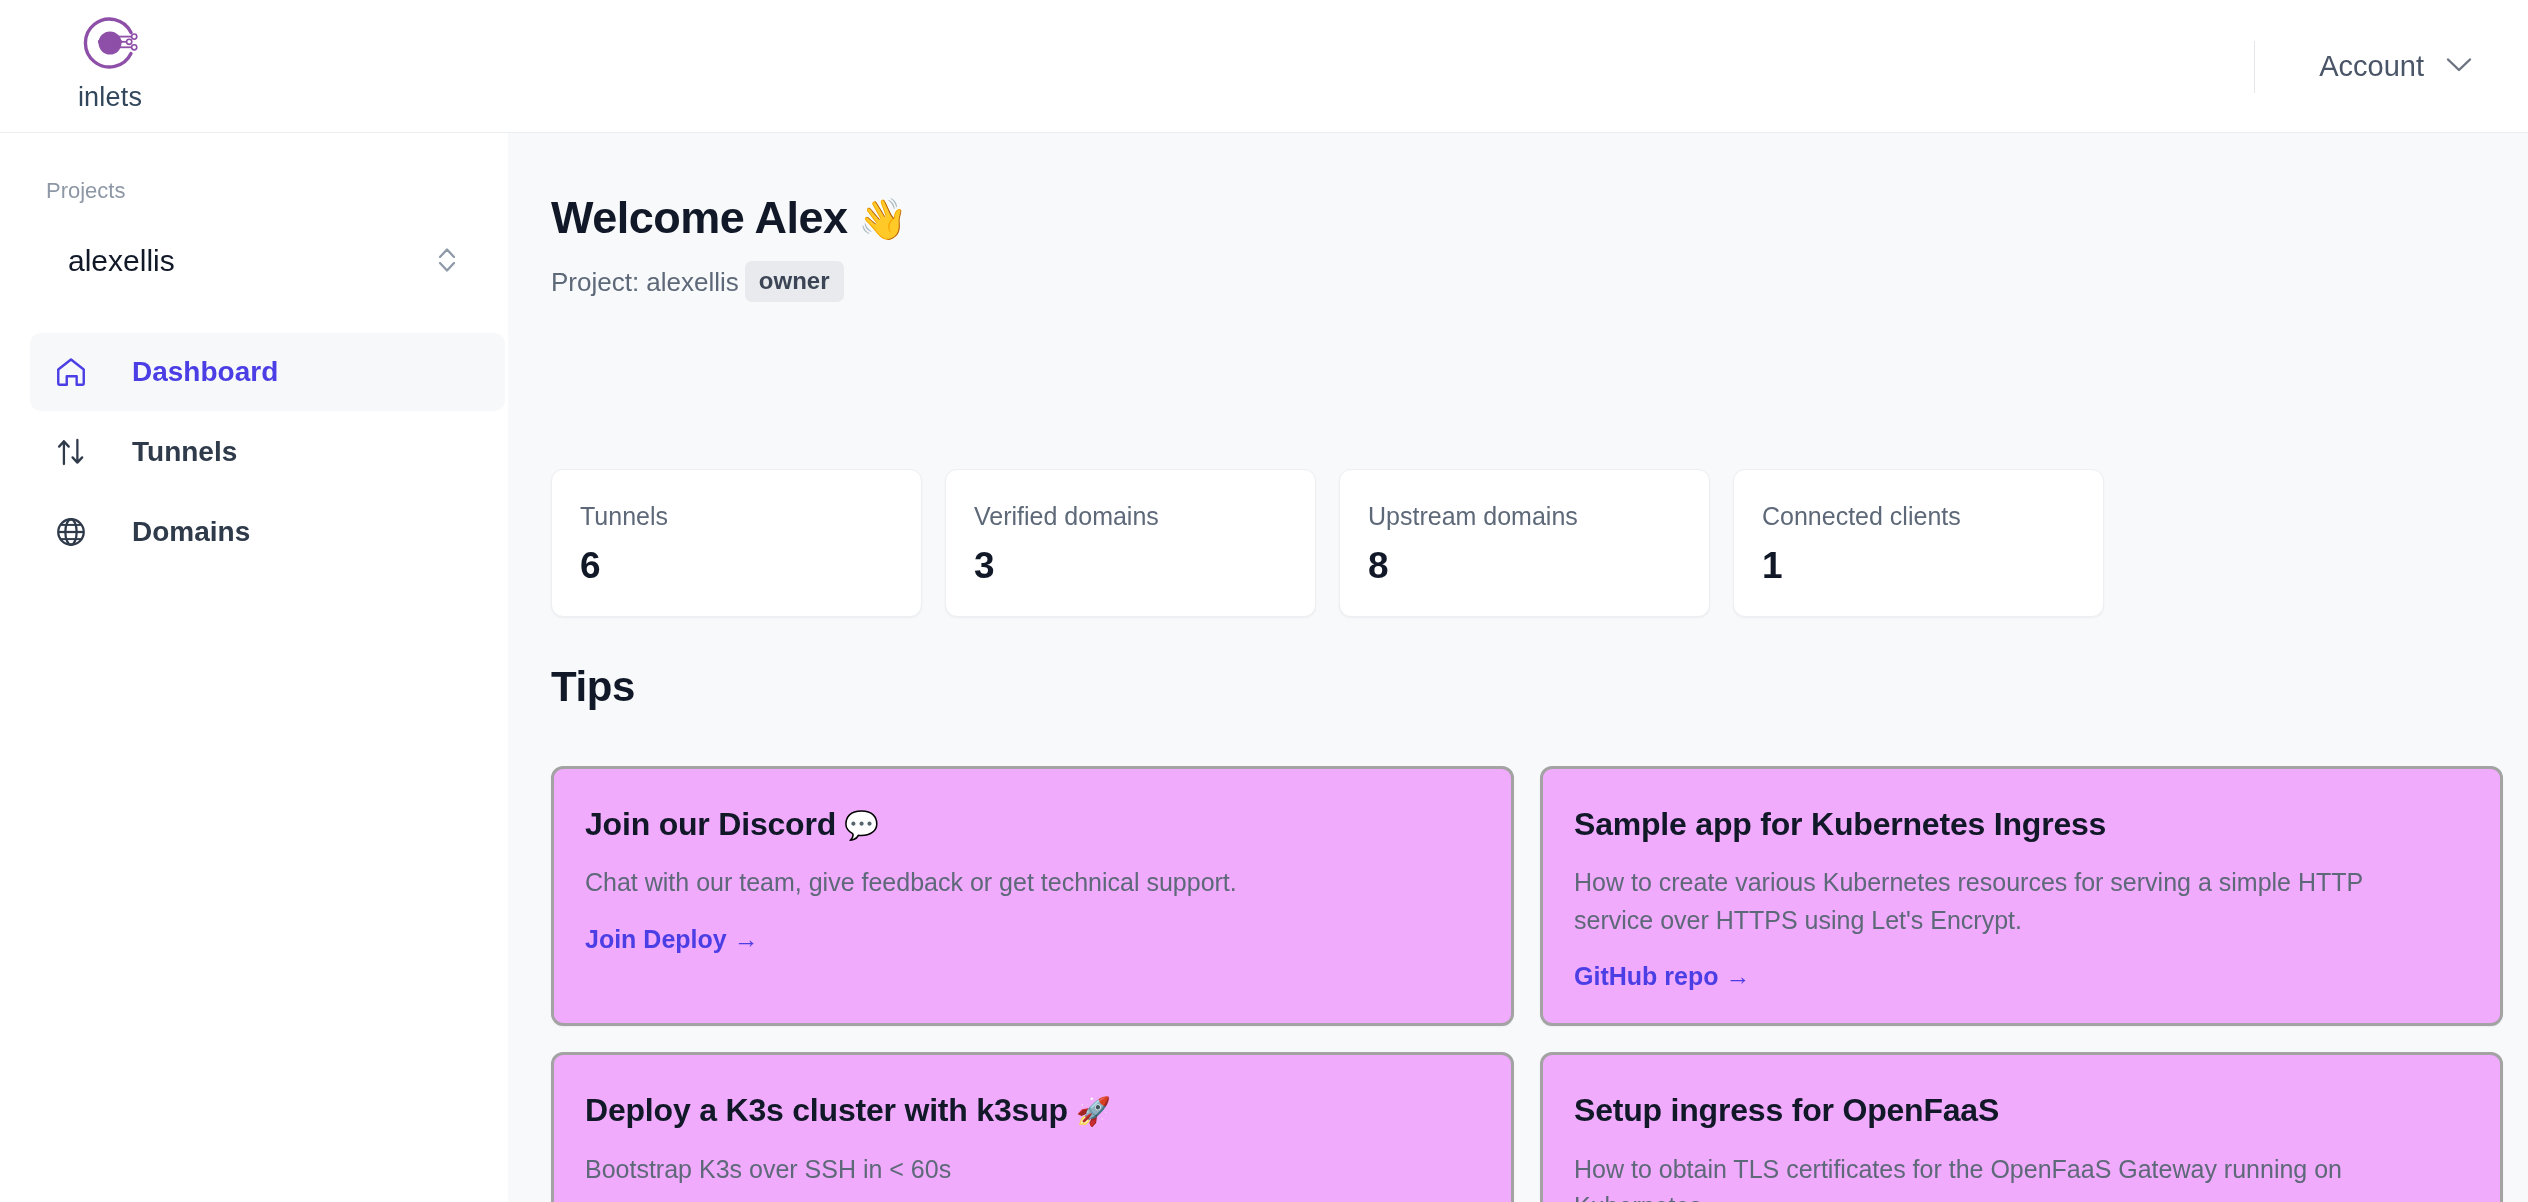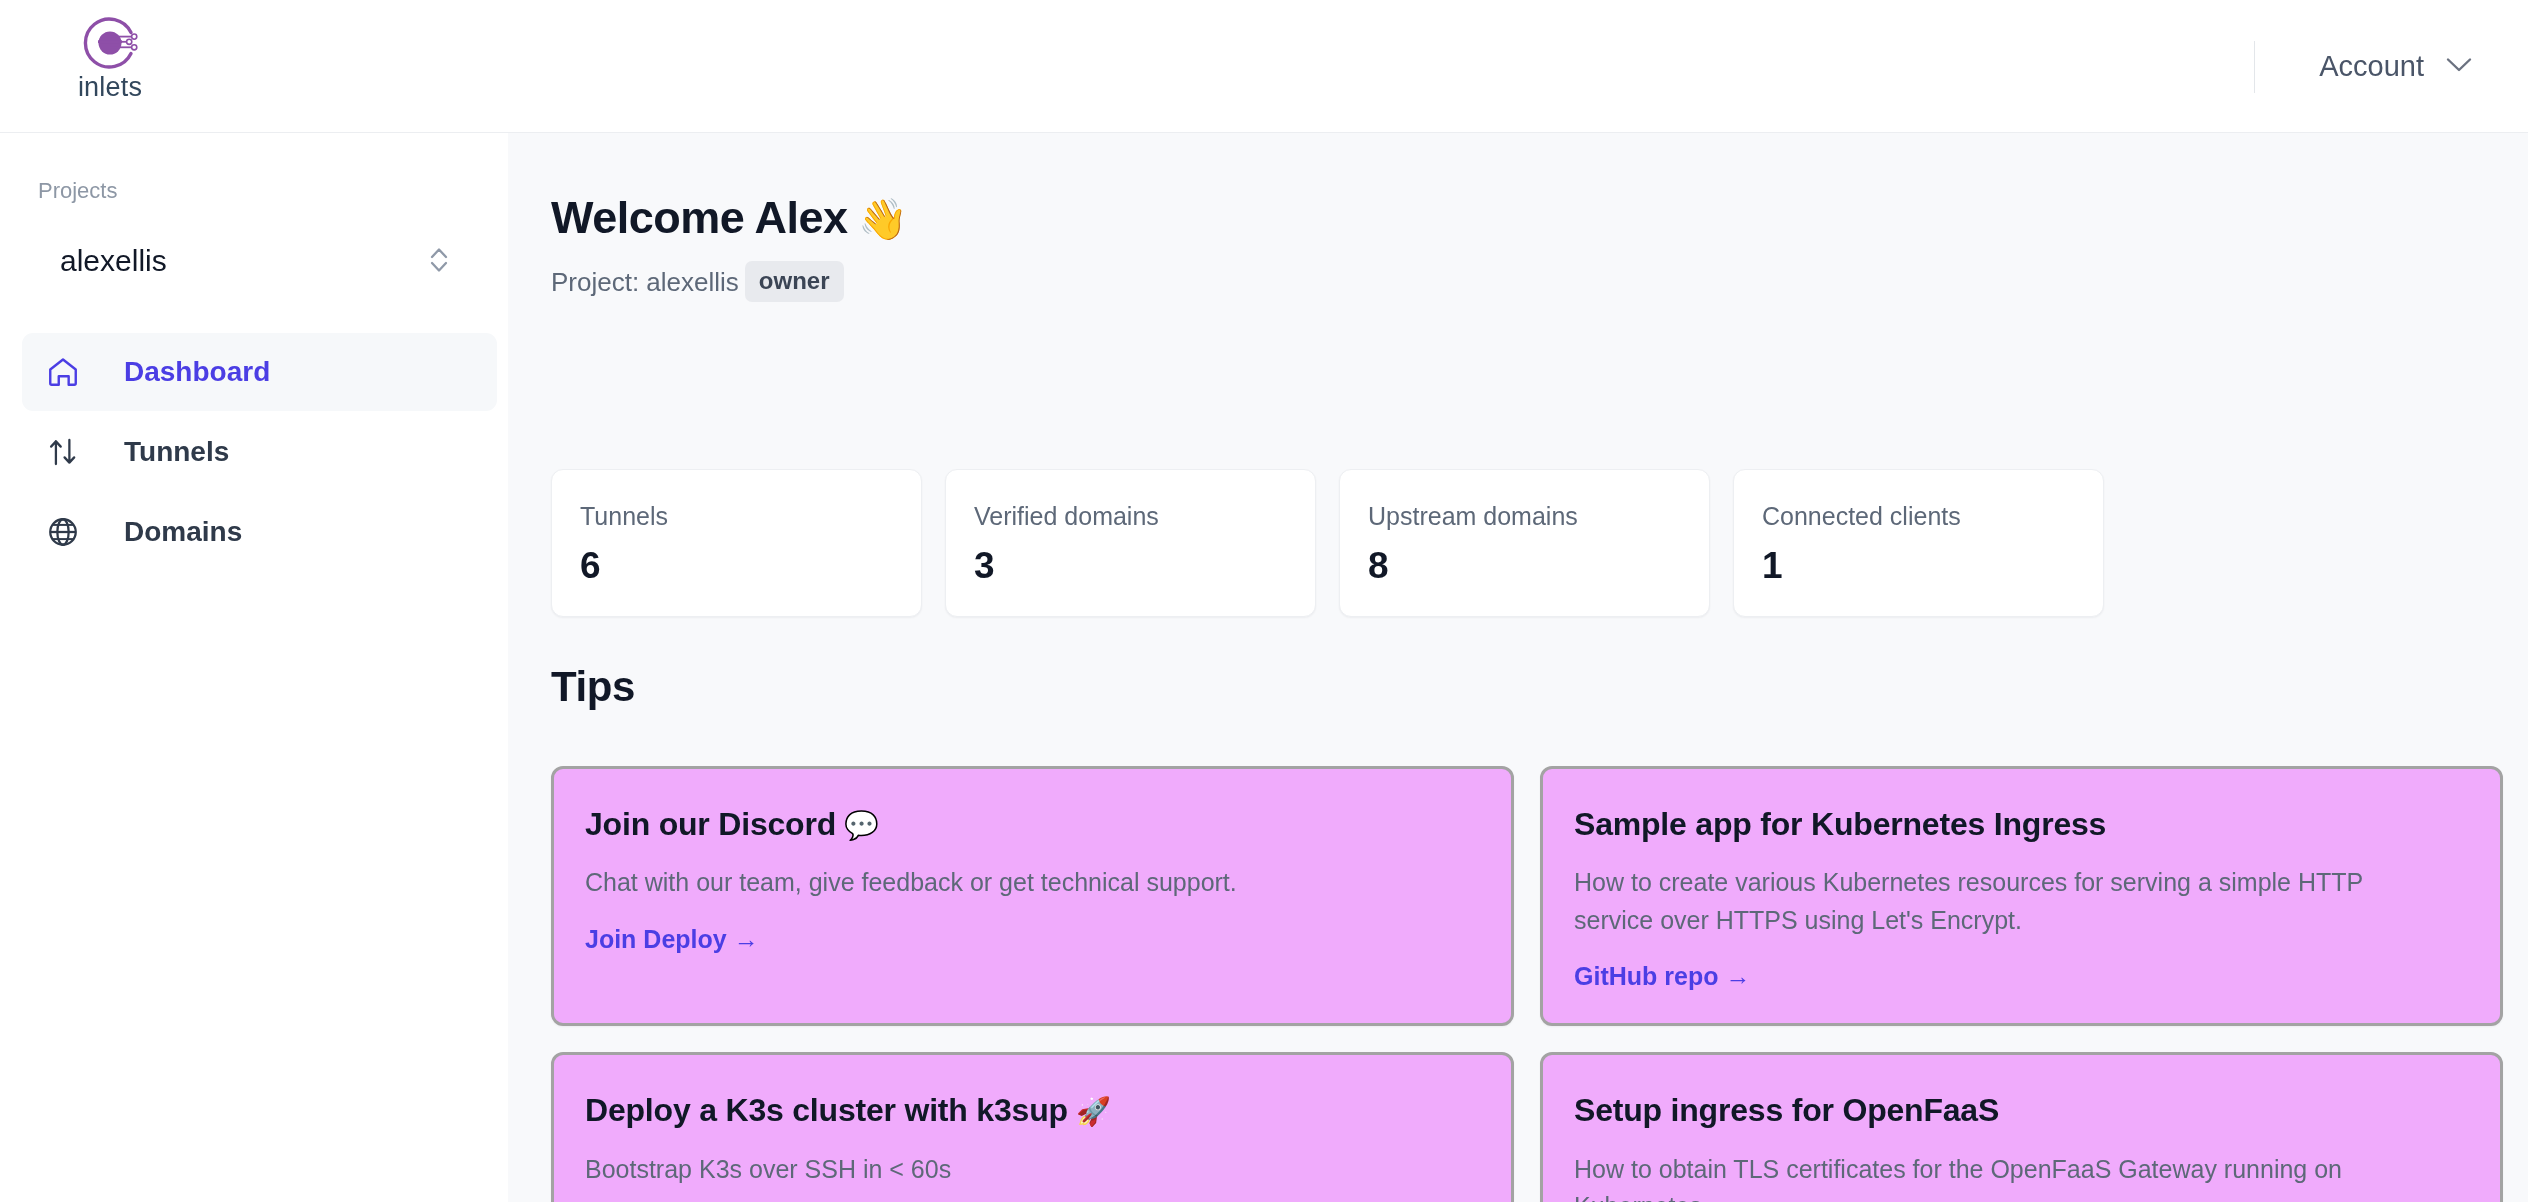--- a/index.html
+++ b/index.html
@@ -26,21 +26,21 @@
   }
 
   .brand {
     position: absolute;
     left: 55px;
     top: 12px;
     width: 110px;
     display: flex;
     flex-direction: column;
     align-items: center;
-    gap: 0;
+    gap: 10px;
   }
   .brand svg { display: block; }
   .brand-word {
     font-size: 27px;
     font-weight: 400;
     color: #32475c;
     letter-spacing: 0.2px;
     line-height: 1;
   }
 
@@ -73,21 +73,21 @@
     color: #4a5568;
     font-weight: 400;
     line-height: 1;
   }
   .chev-down { display: block; }
 
   
   .sidebar {
     position: absolute;
     top: 133px;
-    left: 6px;
+    left: 14px;
     width: 507px;
     height: 1069px;
     background: #ffffff;
     border-right: 1px solid #eceef1;
   }
 
   .projects-label {
     position: absolute;
     top: 45px;
     left: 32px;

